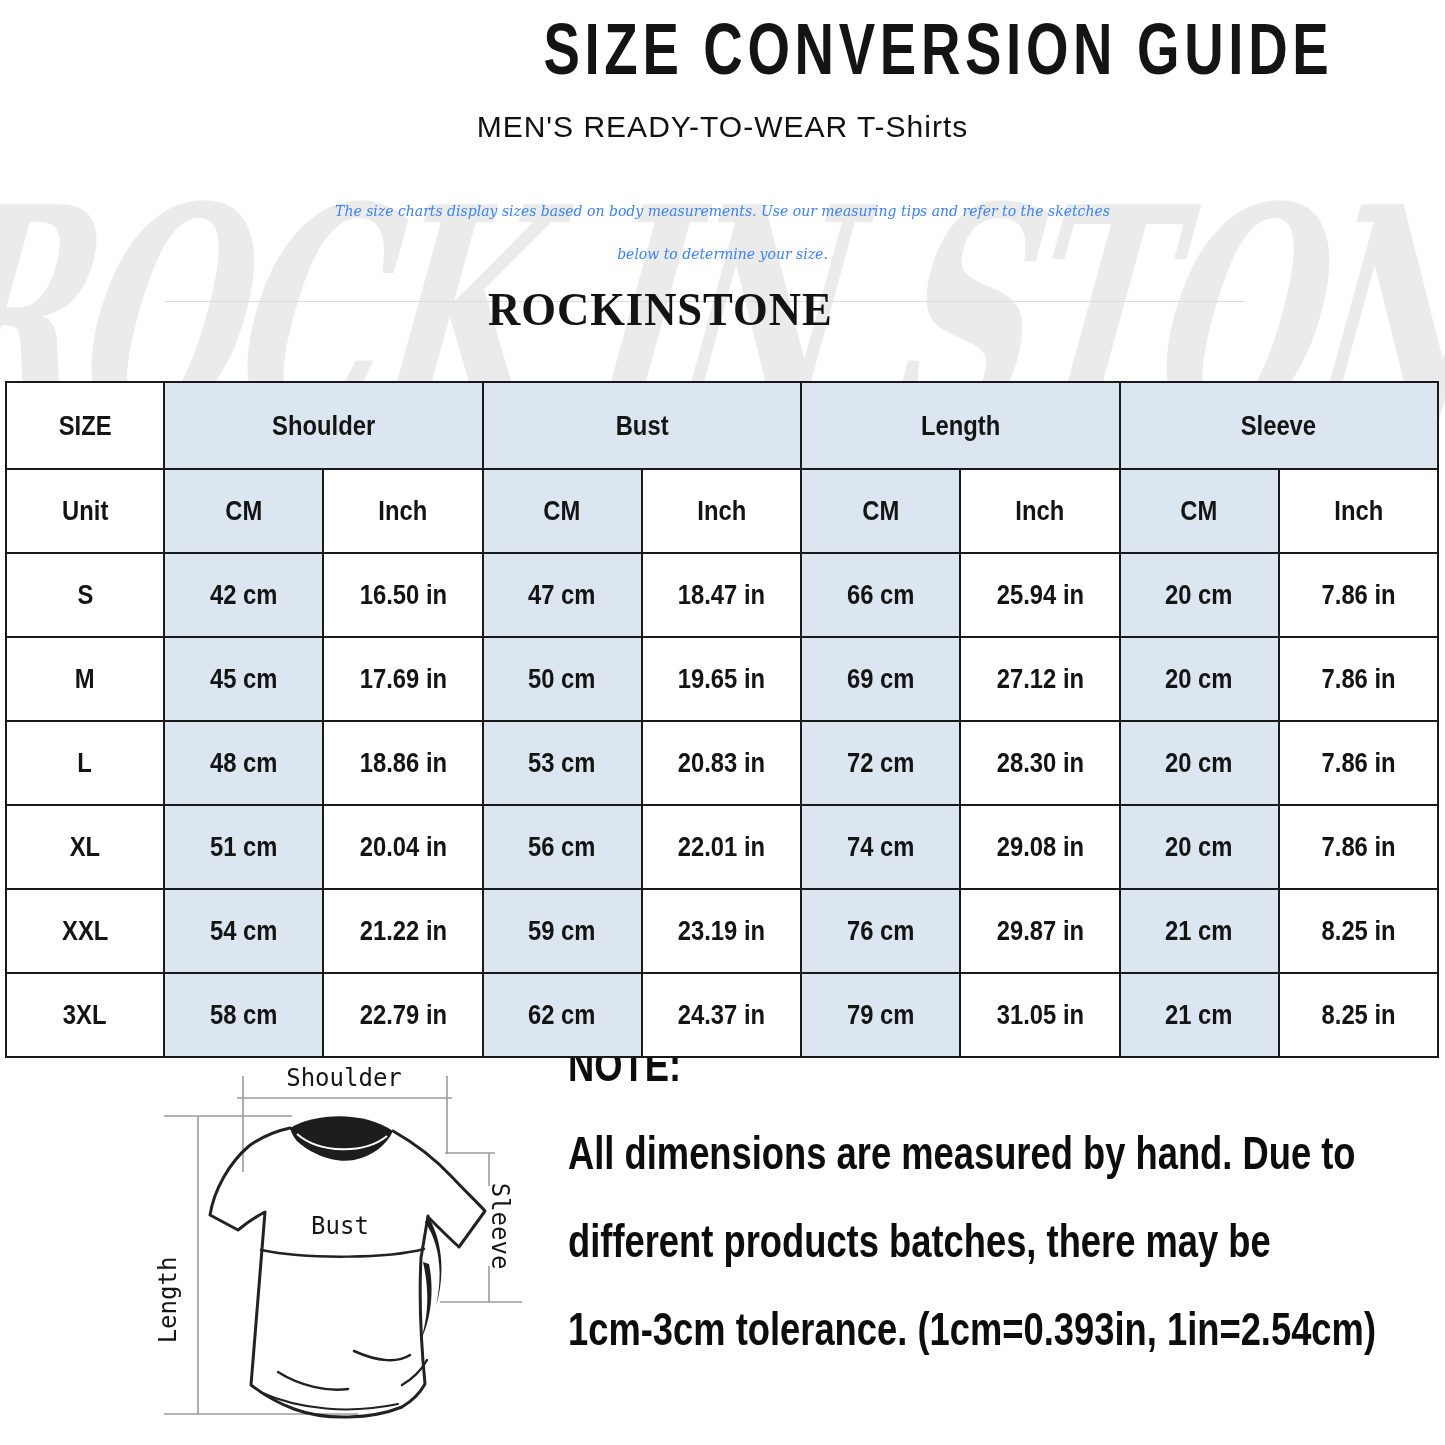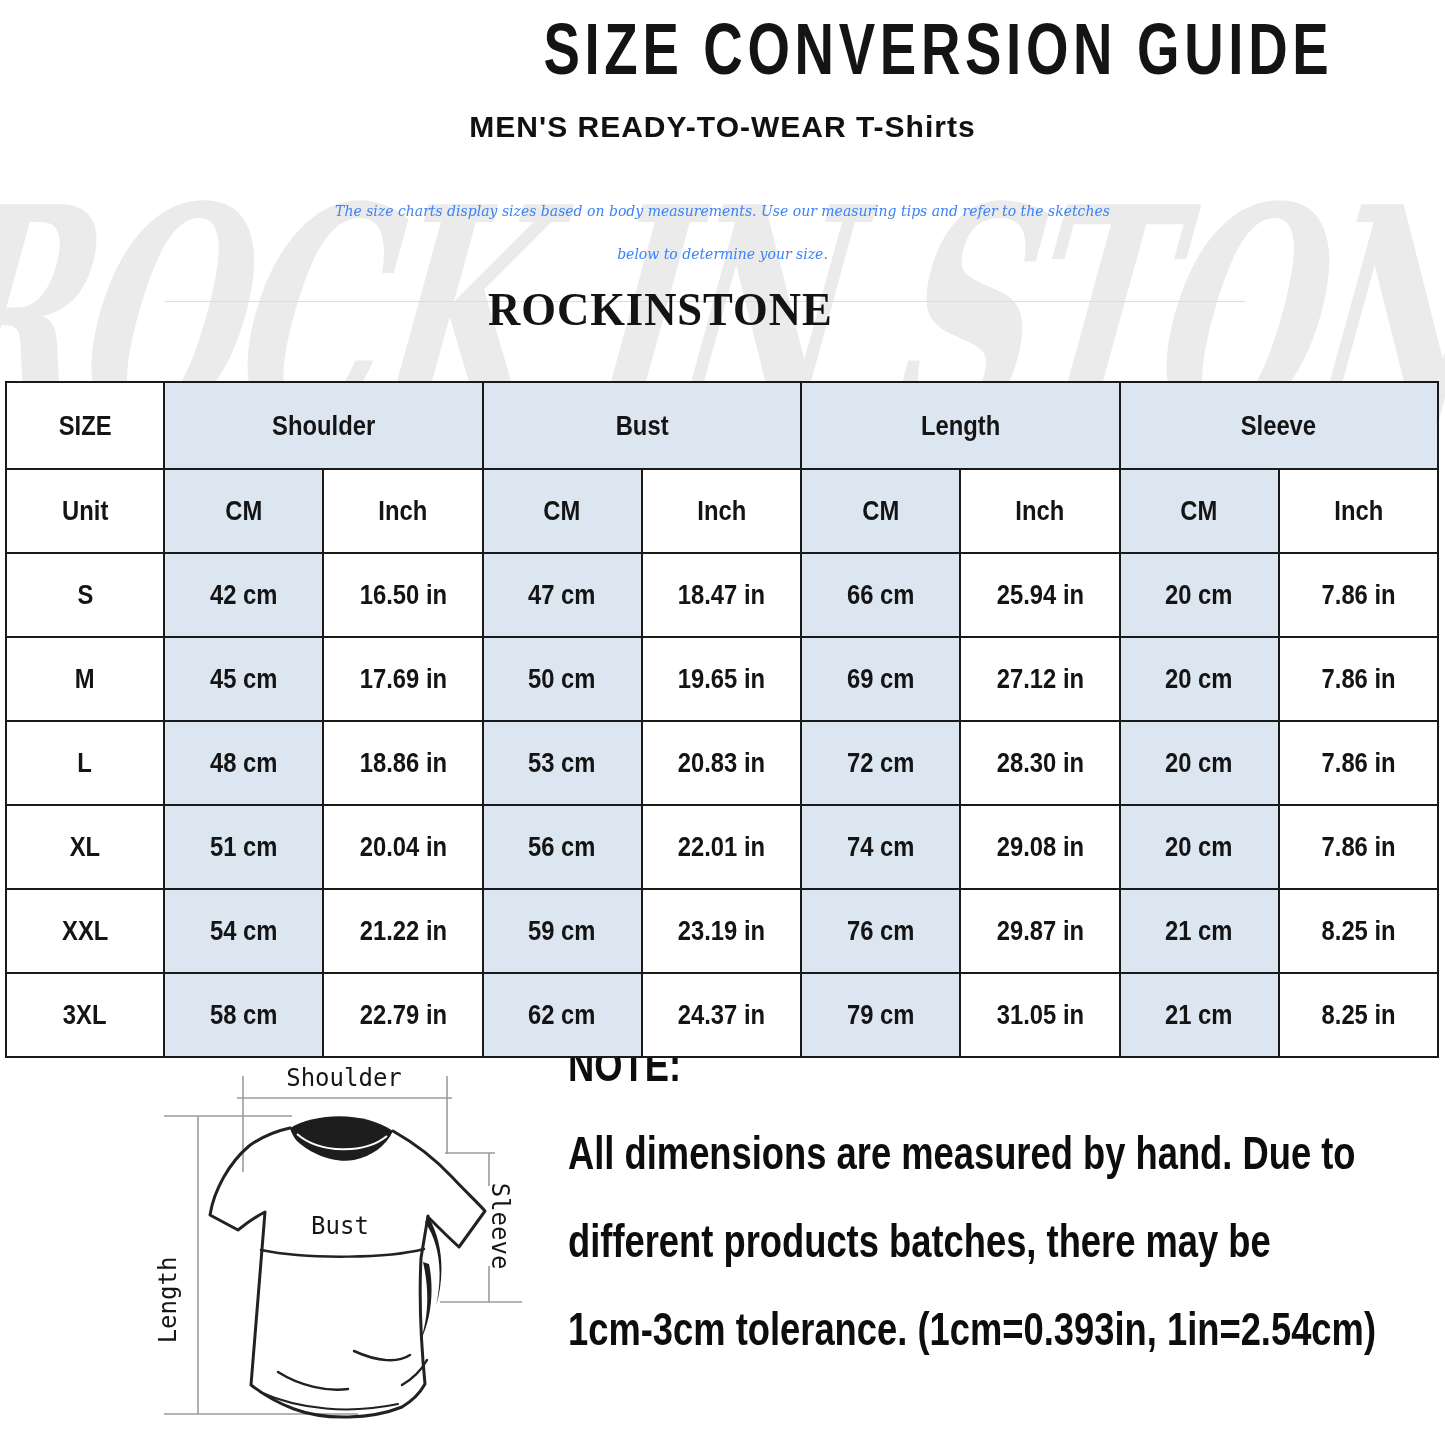--- a/index.html
+++ b/index.html
@@ -15,21 +15,21 @@
     white-space:nowrap;transform:scale(0.62,1) skewX(-14deg);transform-origin:left top;
     user-select:none;
   }
   
   .title-wrap{position:absolute;top:10px;left:0;width:100%;text-align:right;z-index:2;}
   .title{
     display:inline-block;font-size:70px;font-weight:700;letter-spacing:6px;
     transform:scale(0.78,1.02);white-space:nowrap;color:#141414;
   }
   .subtitle-wrap{position:absolute;top:110px;left:0;width:100%;text-align:center;z-index:2;}
-  .subtitle{display:inline-block;font-size:30px;font-weight:700;letter-spacing:1px;color:#111;}
+  .subtitle{display:inline-block;font-size:30px;font-weight:400;letter-spacing:1px;color:#111;}
   .desc{
     position:absolute;top:190px;left:0;width:100%;text-align:center;z-index:2;
     font-family:"DejaVu Serif",serif;font-style:italic;font-size:14px;line-height:43px;color:#3b82f6;
   }
   .hrule{position:absolute;top:301px;left:165px;width:1080px;height:1px;background:#dcdcdc;z-index:1;}
   .brand-wrap{position:absolute;top:282px;left:-62px;width:100%;text-align:center;z-index:2;}
   .brand{
     display:inline-block;font-family:"Liberation Serif",serif;font-weight:700;
     font-size:47px;letter-spacing:1px;color:#131313;transform:scale(0.95,1);
   }

